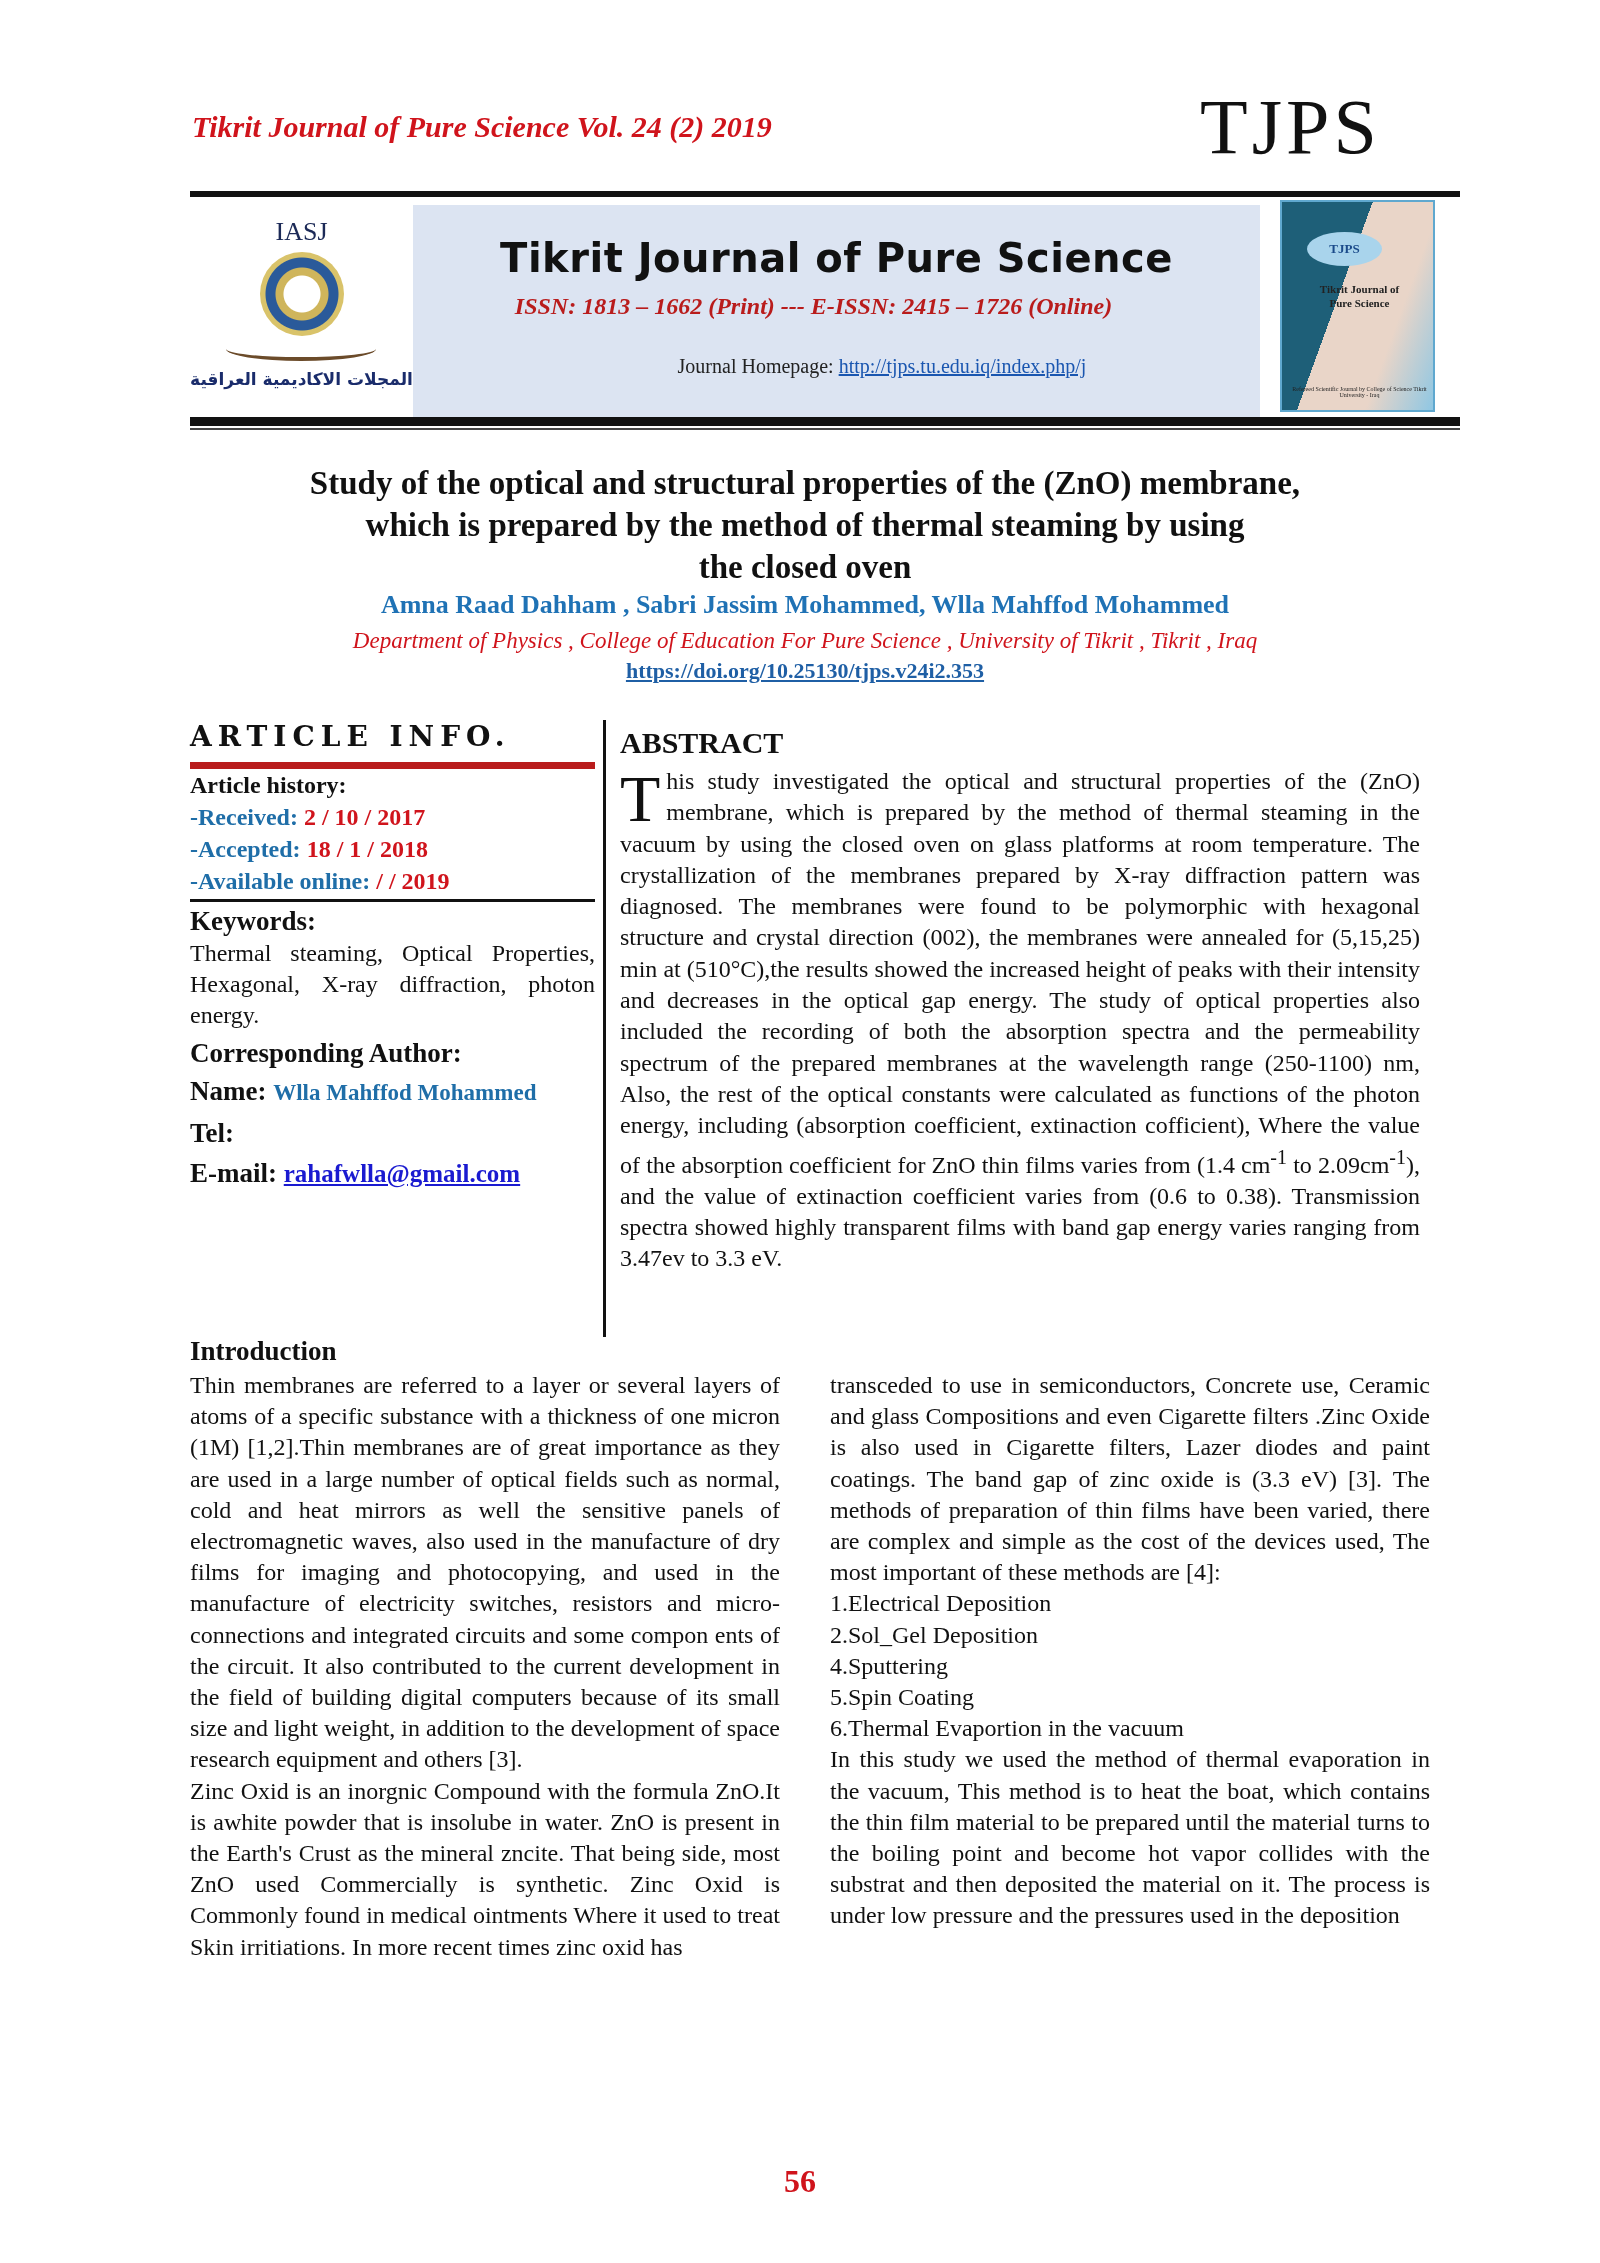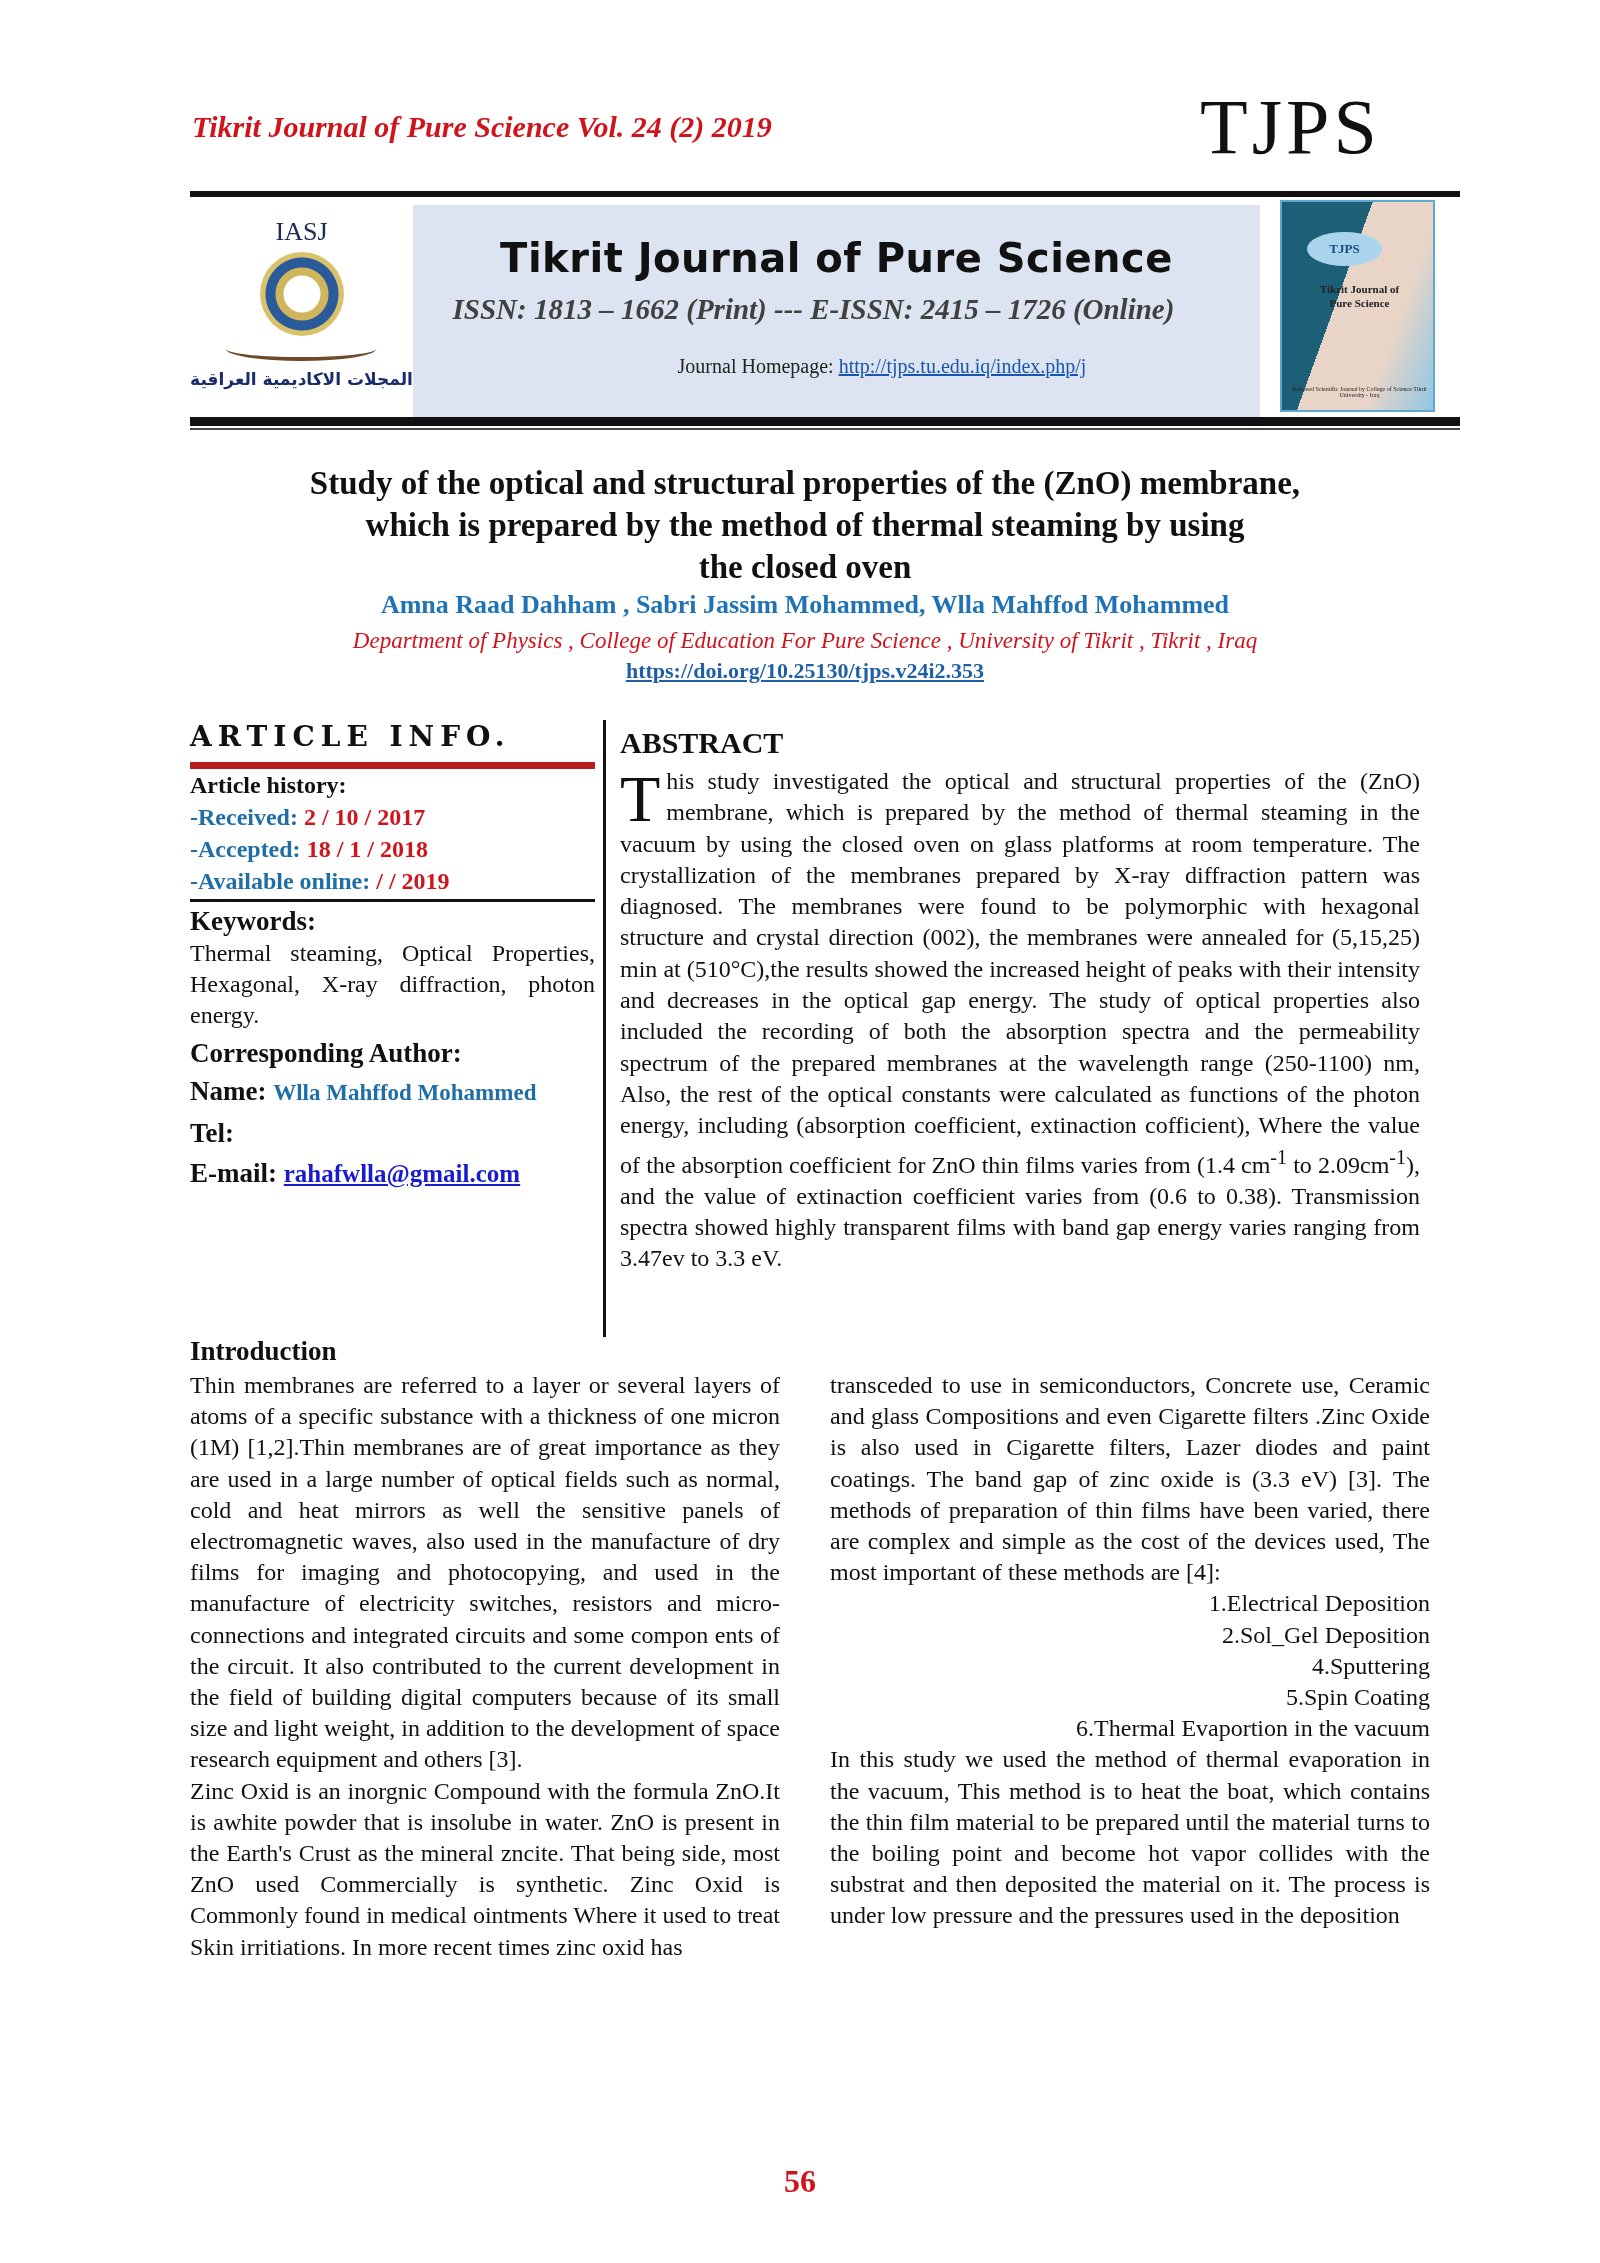--- a/index.html
+++ b/index.html
@@ -14,21 +14,21 @@
   .rule-bottom { position: absolute; left: 190px; top: 417px; width: 1270px; height: 9px; background: #111; }
   .rule-bottom2 { position: absolute; left: 190px; top: 428px; width: 1270px; height: 2px; background: #444; }
 
   .iasj-logo { position: absolute; left: 0; top: 0; width: 223px; height: 218px; }
   .iasj-text { position: absolute; left: 0; width: 223px; top: 20px; text-align: center; font-family: "Liberation Serif", serif; font-size: 26px; color: #1c2a57; }
   .iasj-emblem { position: absolute; left: 70px; top: 55px; width: 84px; height: 84px; border-radius: 50%; background: radial-gradient(circle, #fff 0 18px, #cfb55b 19px 26px, #2a5a9a 27px 36px, #d9c36a 37px 42px); }
   .iasj-book { position: absolute; left: 36px; top: 140px; width: 150px; height: 20px; border-bottom: 4px solid #6b4b2a; border-radius: 0 0 50% 50%; }
   .iasj-arabic { position: absolute; left: 0; width: 223px; top: 172px; text-align: center; font-family: "DejaVu Sans", sans-serif; font-weight: bold; font-size: 17px; color: #1a2c6b; direction: rtl; }
 
   .journal-name { position: absolute; left: 0; width: 847px; top: 30px; text-align: center; font-family: "DejaVu Sans", sans-serif; font-weight: bold; font-size: 40px; color: #111; letter-spacing: 0.5px; }
-  .issn { position: absolute; left: 0; width: 801px; top: 88px; text-align: center; font-family: "Liberation Serif", serif; font-style: italic; font-weight: bold; font-size: 29px; color: #404040; }
+  .issn { position: absolute; left: 0; width: 801px; top: 88px; text-align: center; font-family: "Liberation Serif", serif; font-style: italic; font-weight: bold; font-size: 24px; color: #b91c1c; }
   .homepage { position: absolute; left: 0; width: 938px; top: 150px; text-align: center; font-family: "Liberation Serif", serif; font-size: 20px; color: #222; }
   .homepage a { color: #1a56b0; text-decoration: underline; }
 
   .cover { position: absolute; left: 1090px; top: 3px; width: 155px; height: 212px; background: linear-gradient(110deg, #1e5f78 0 40%, #e9d5c8 40% 70%, #8fc7e3 100%); border: 2px solid #5fa8cf; box-sizing: border-box; overflow: hidden; }
   .cover-oval { position: absolute; left: 25px; top: 30px; width: 75px; height: 34px; border-radius: 50%; background: #a9d4ec; text-align: center; line-height: 34px; font-weight: bold; font-size: 13px; color: #1a4a8a; font-family: "Liberation Serif", serif; }
   .cover-title { position: absolute; left: 10px; width: 135px; top: 80px; text-align: center; font-weight: bold; font-size: 11px; color: #222; line-height: 14px; font-family: "Liberation Serif", serif; }
   .cover-footer { position: absolute; left: 5px; width: 145px; bottom: 12px; text-align: center; font-size: 6px; color: #222; font-family: "Liberation Serif", serif; }
 
   .paper-title { position: absolute; left: 180px; width: 1250px; top: 462px; text-align: center; font-family: "Liberation Serif", serif; font-weight: bold; font-size: 33px; line-height: 42px; color: #111; }
   .authors { position: absolute; left: 180px; width: 1250px; top: 590px; text-align: center; font-family: "Liberation Serif", serif; font-weight: bold; font-size: 26px; color: #1f72b5; }
@@ -53,21 +53,21 @@
   .abstract { position: absolute; left: 620px; top: 720px; width: 800px; }
   .abs-head { font-weight: bold; font-size: 30px; line-height: 46px; }
   .abs-body { font-size: 24px; line-height: 31.3px; text-align: justify; }
   .dropcap { float: left; font-size: 66px; line-height: 54px; margin: 6px 6px 0 0; }
 
   .intro-head { position: absolute; left: 190px; top: 1336px; font-weight: bold; font-size: 27px; }
   .col { position: absolute; font-size: 24px; line-height: 31.2px; text-align: justify; }
   .col-left { left: 190px; top: 1370px; width: 590px; }
   .col-right { left: 830px; top: 1370px; width: 600px; }
   .col p { margin: 0; }
-  .col .list-item { text-align: right; }
+  .col .list-item { text-align: left; }
 
   .page-number { position: absolute; left: 0; width: 1600px; top: 2163px; text-align: center; font-weight: bold; font-size: 32px; color: #d0141c; }
 </style>
 </head>
 <body>
 
 <div class="running-head">Tikrit Journal of Pure Science Vol. 24 (2) 2019</div>
 <div class="tjps-mark">TJPS</div>
 
 <div class="rule-top"></div>

